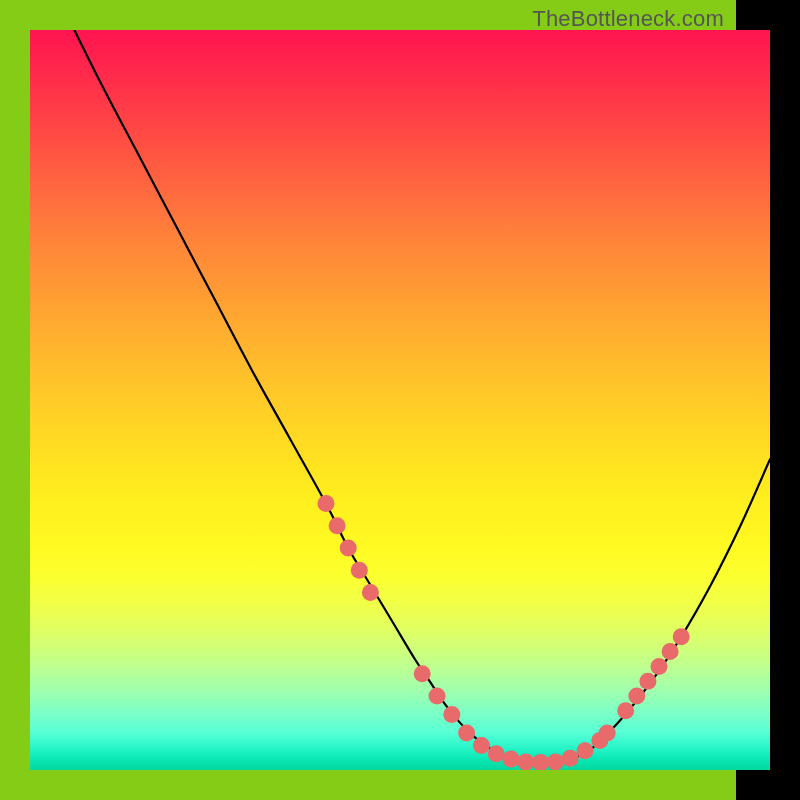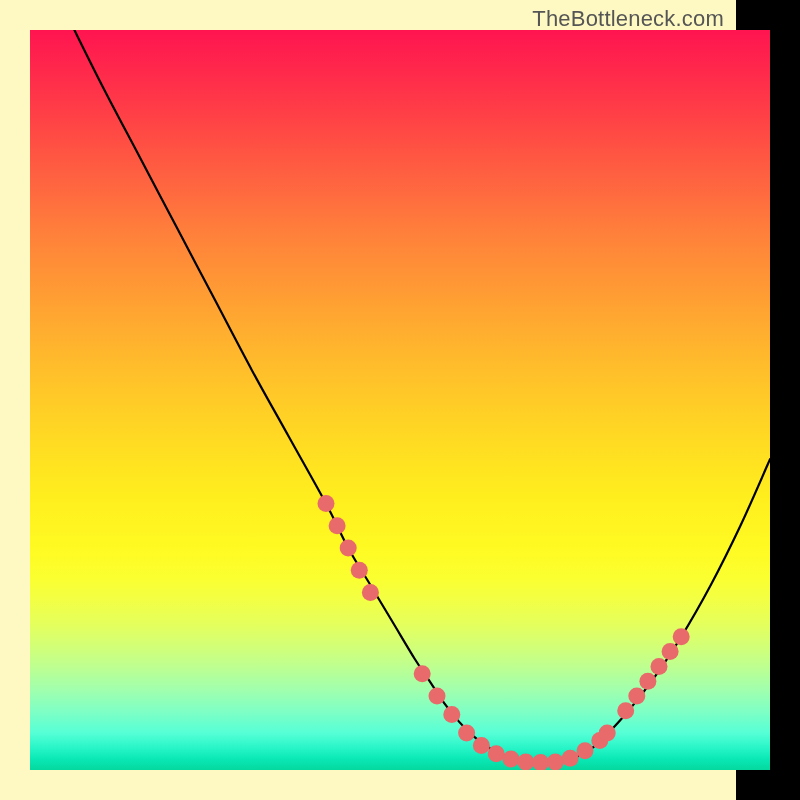--- a/index.html
+++ b/index.html
@@ -10,21 +10,21 @@
     position: relative;
     overflow: hidden;
     font-family: Arial, sans-serif;
   }
   .frame {
     position: absolute;
     top: 0;
     left: 0;
     width: 736px;
     height: 800px;
-    background: #fef9c3;
+    background: #84cc16;
   }
   .plot-area {
     position: absolute;
     top: 30px;
     left: 30px;
     width: 740px;
     height: 740px;
     background: linear-gradient(to bottom,
       #ff1450 0%,
       #ff2e4a 7%,

